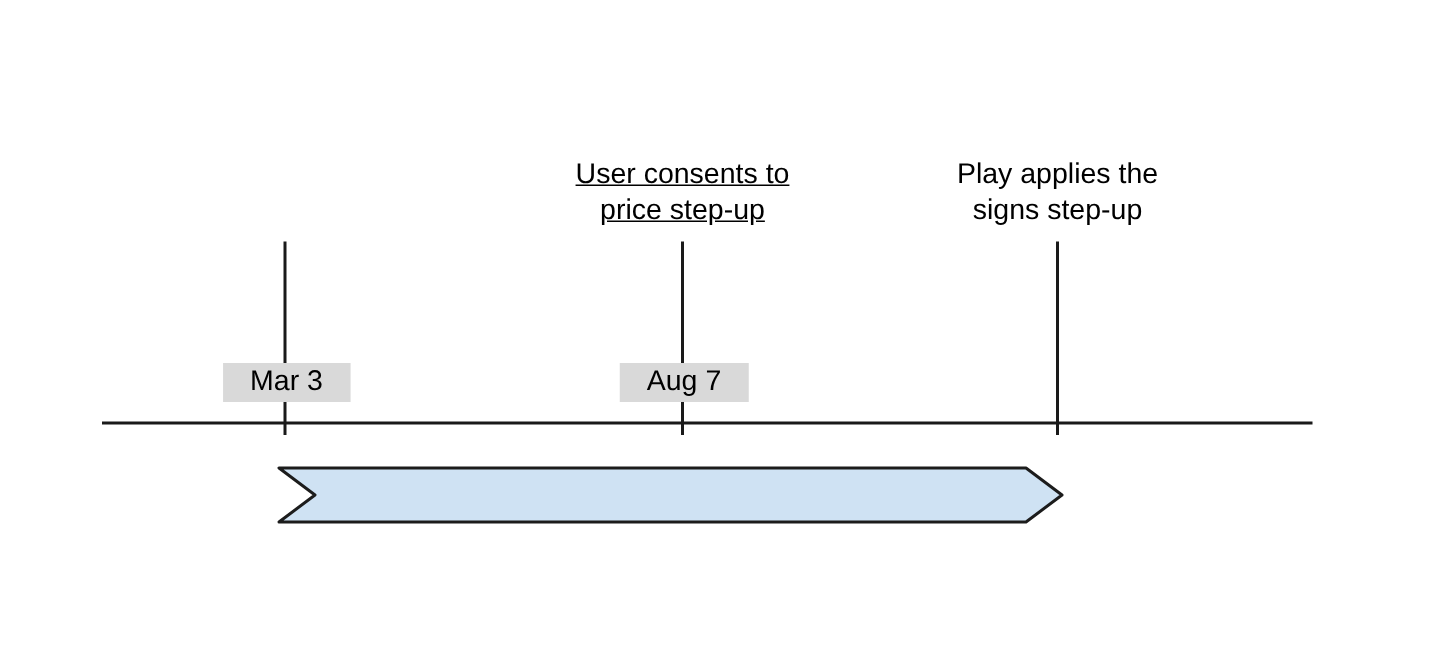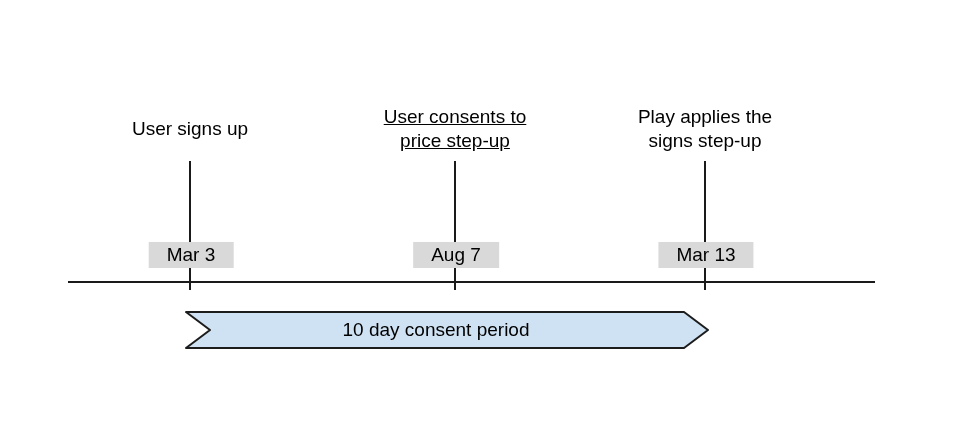--- a/index.html
+++ b/index.html
@@ -84,34 +84,31 @@
     justify-content: center;
     font-size: 19px;
     z-index: 3;
   }
 </style>
 </head>
 <body>
 
 <div class="canvas">
 
-  <div class="event-title e0">User signs up</div>
   <div class="event-title e1">User consents to
 price step-up</div>
   <div class="event-title e2">Play applies the
 signs step-up</div>
 
   <div class="tick e0"></div>
   <div class="tick e1"></div>
   <div class="tick e2"></div>
 
   <div class="axis"></div>
 
   <div class="date-badge e0">Mar 3</div>
   <div class="date-badge e1">Aug 7</div>
-  <div class="date-badge e2">Mar 13</div>
 
   <svg class="period-svg" viewBox="0 0 528 40" xmlns="http://www.w3.org/2000/svg">
     <polygon points="2,2 500,2 524,20 500,38 2,38 26,20" stroke-width="2" stroke-linejoin="round" stroke="#1c1c1c" fill="#cfe2f3"></polygon>
   </svg>
-  <div class="period-label">10 day consent period</div>
 
 </div>
 
 </body></html>

